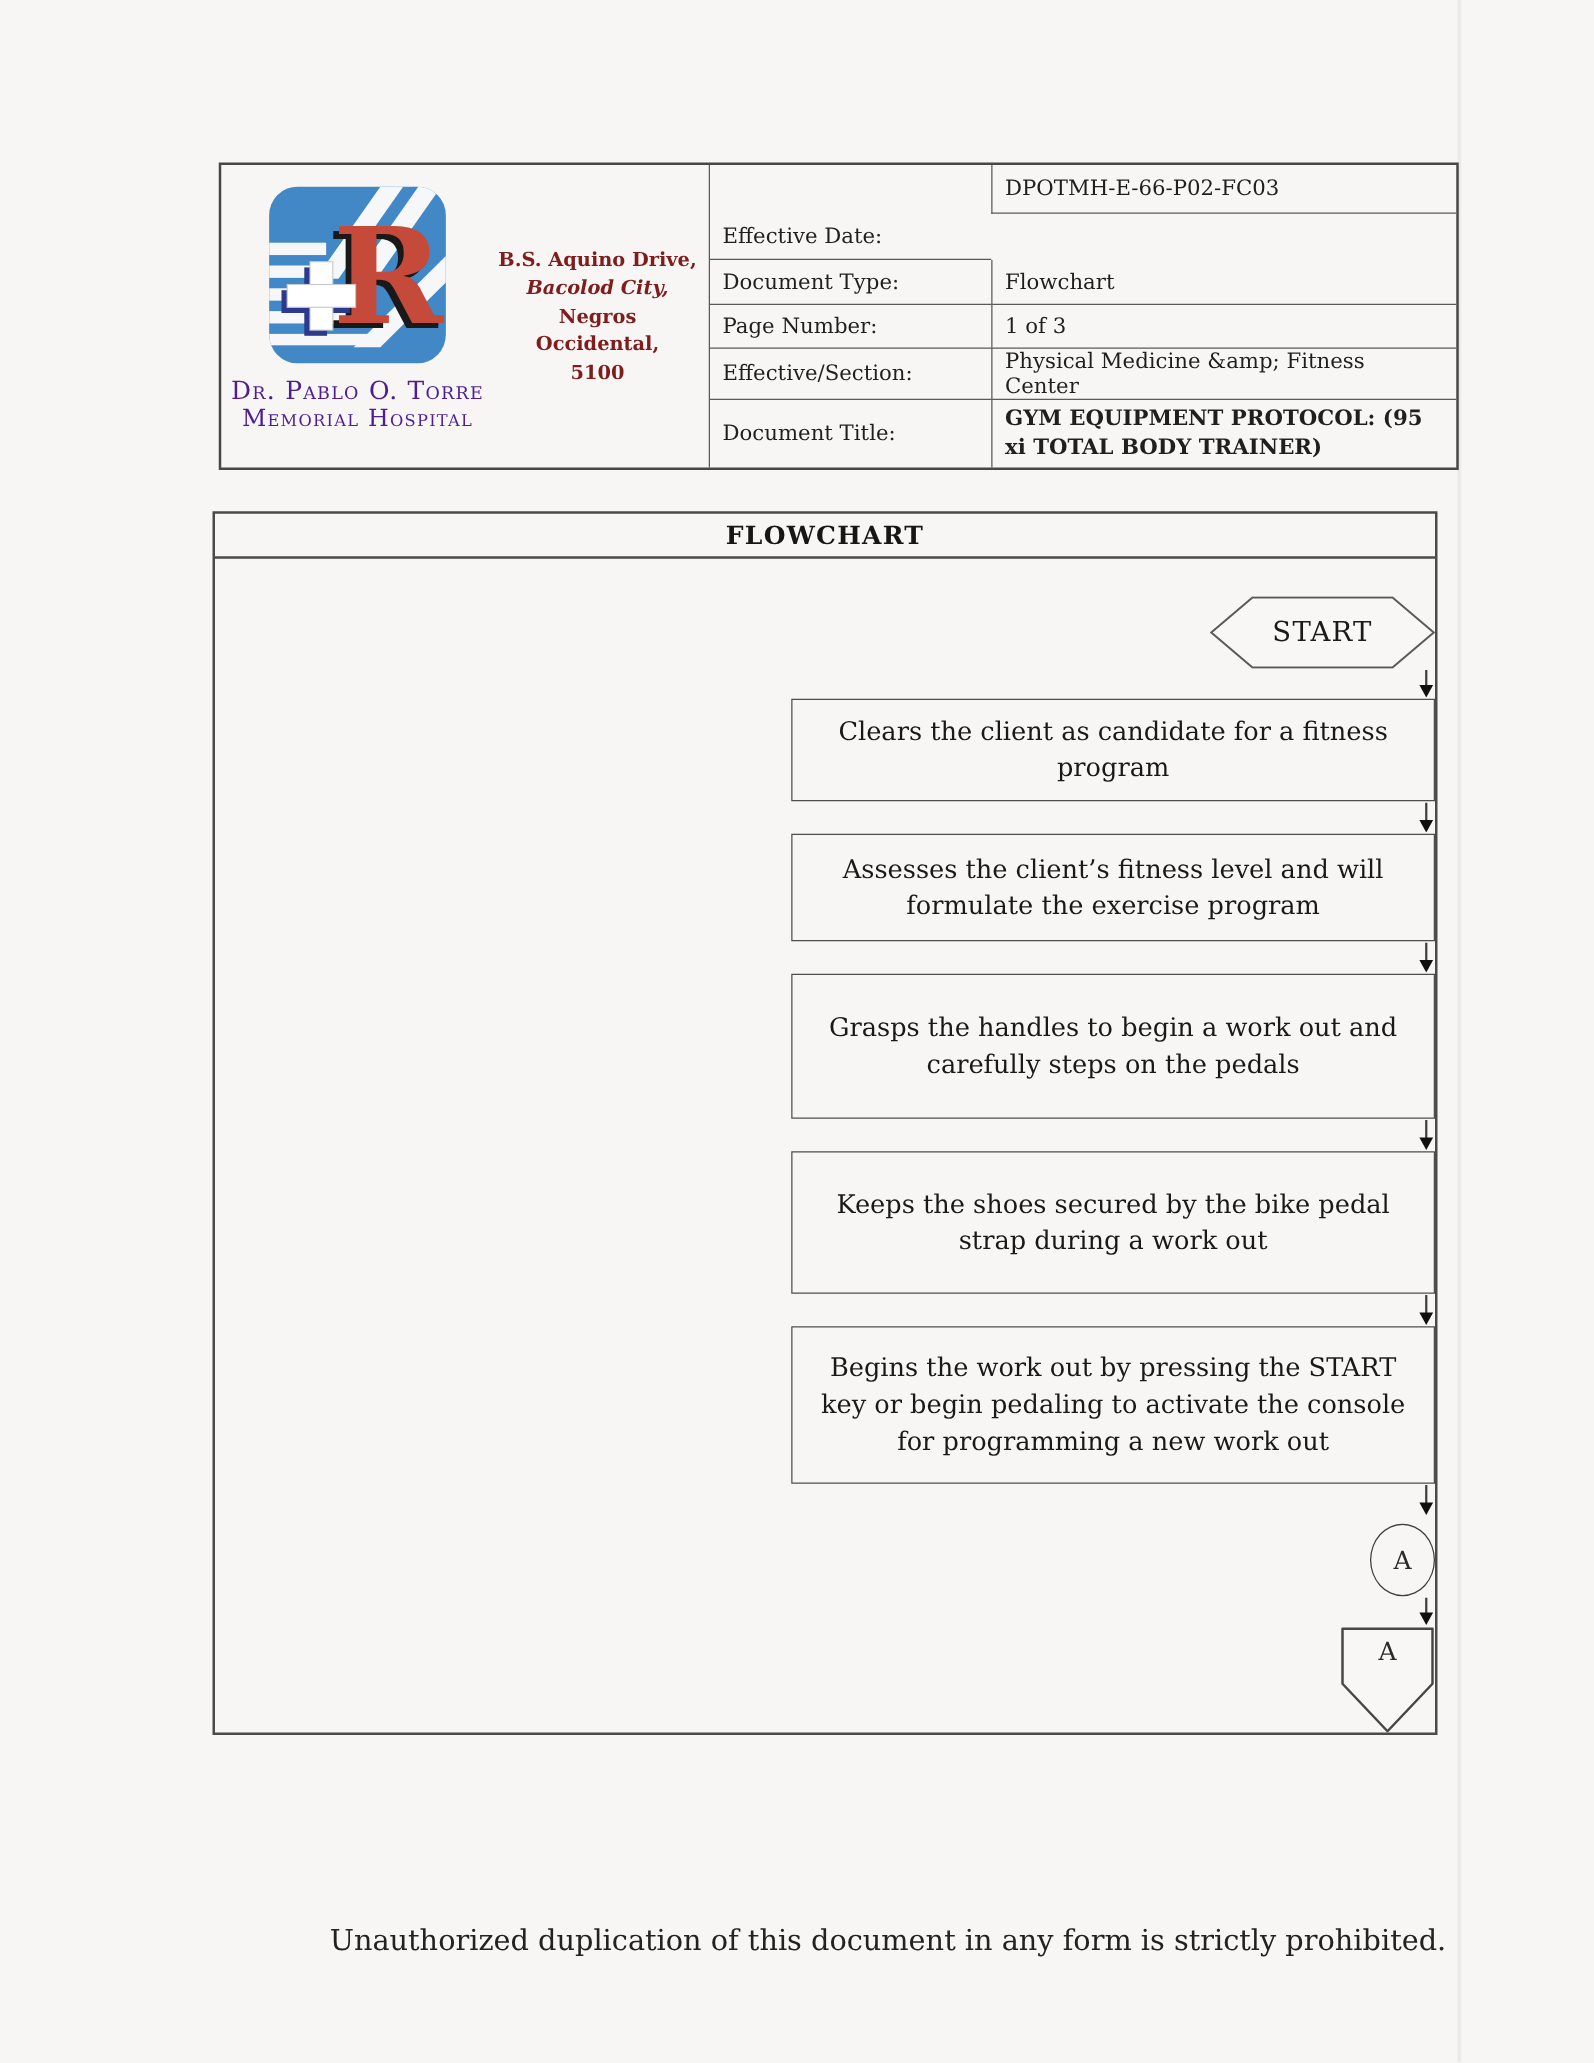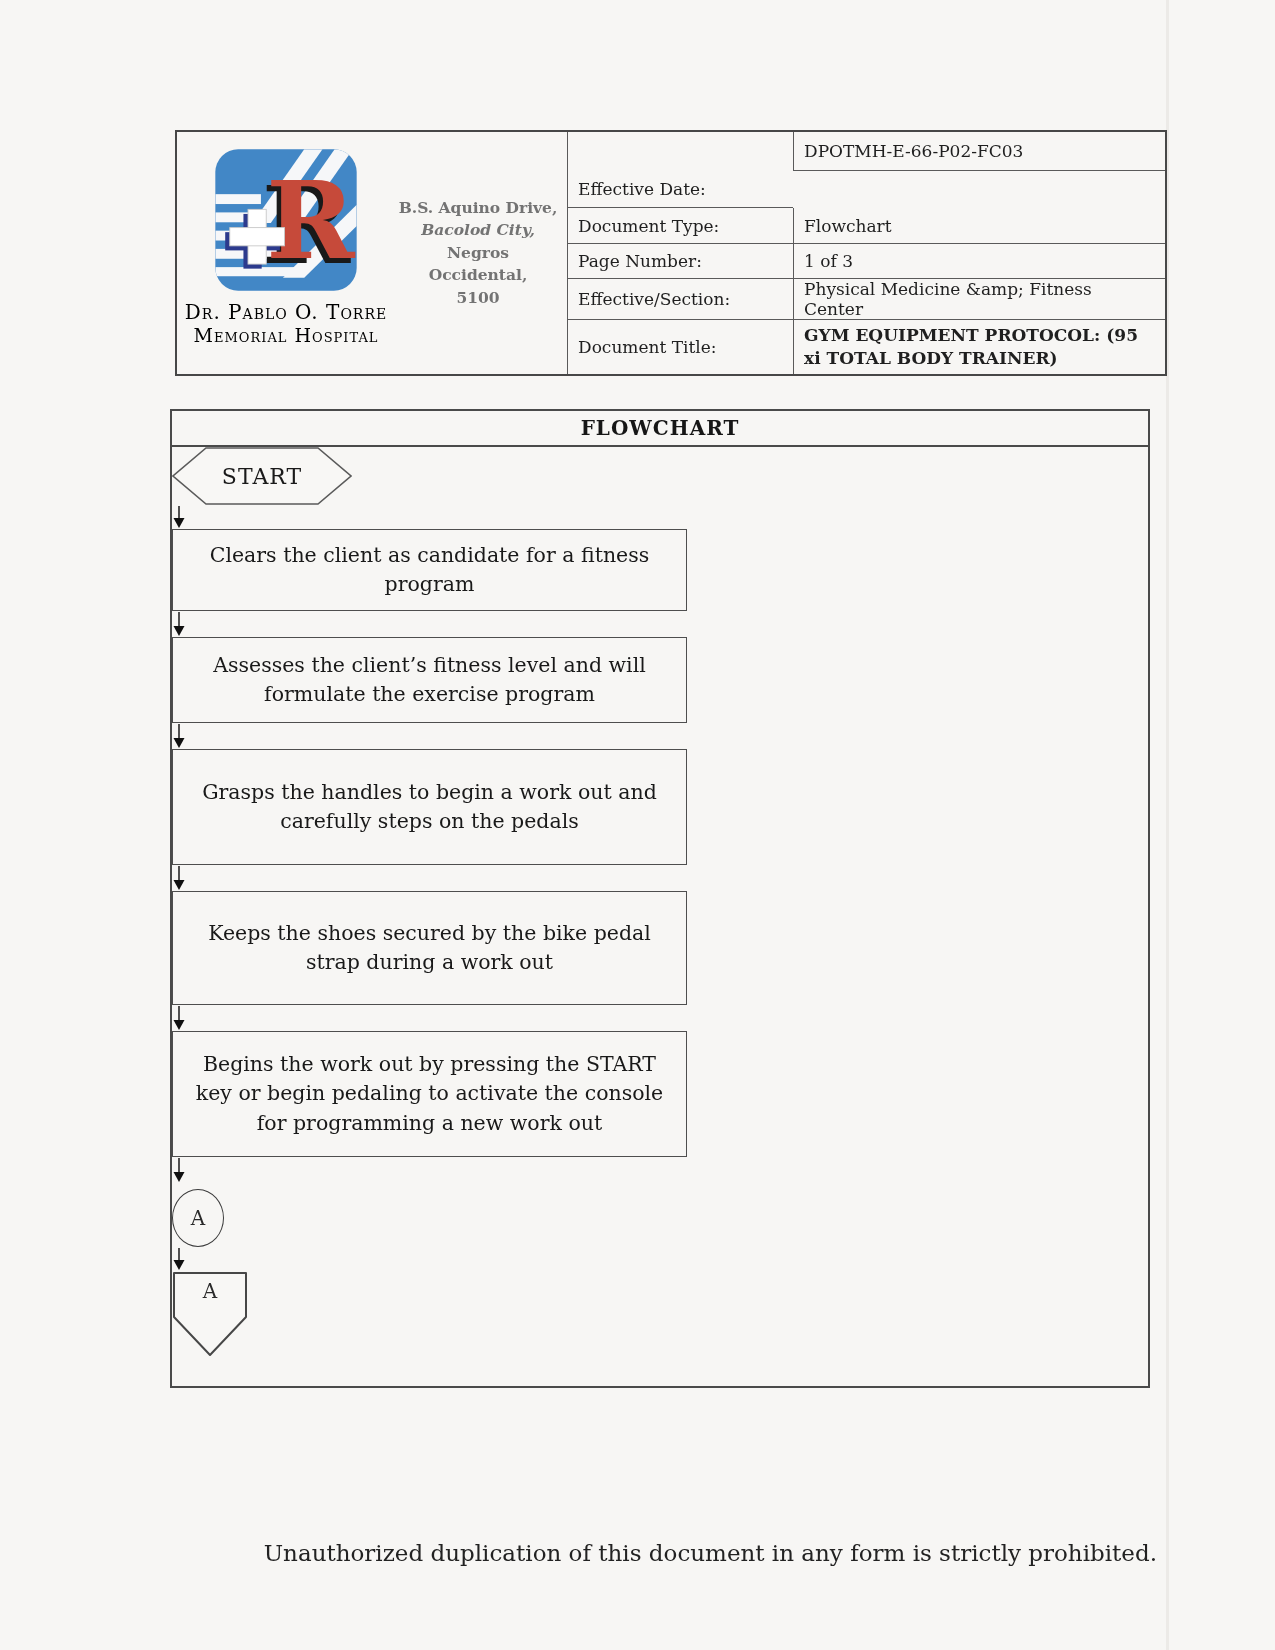--- a/index.html
+++ b/index.html
@@ -16,42 +16,42 @@
     position:absolute;left:175px;top:130px;width:988px;
     display:grid;
     grid-template-columns:391px 225px 372px;
     grid-template-rows:39px 37px 36px 35px 41px 54px;
     border:2px solid #474747;
     box-sizing:content-box;
   }
   .left-cell{grid-column:1;grid-row:1/7;border-right:1px solid #5a5a5a;display:flex;}
   .logo-col{width:218px;display:flex;flex-direction:column;align-items:center;padding-top:12px;}
   .addr-col{flex:1;display:flex;flex-direction:column;justify-content:center;align-items:center;
-            text-align:center;font-size:15.5px;font-weight:bold;line-height:1.45;color:#737373;padding-right:6px;}
+            text-align:center;font-size:15.5px;font-weight:bold;line-height:1.45;color:#7f1d1d;padding-right:6px;}
   .addr-col .it{font-style:italic;}
   .org-caption{margin-top:4px;text-align:center;font-variant:small-caps;letter-spacing:1px;
-               color:#000000;font-size:20px;line-height:1.22;}
+               color:#4c1d95;font-size:20px;line-height:1.22;}
   .org-caption .l2{font-size:19px;}
   .hcell{display:flex;align-items:center;padding:2px 10px;font-size:17px;
          border-bottom:1px solid #5a5a5a;box-sizing:border-box;}
   .hcell.lbl{grid-column:2;}
   .hcell.val{grid-column:3;border-left:1px solid #5a5a5a;}
   .hcell.noline{border-bottom:none;}
   .hcell.title-val{font-weight:bold;line-height:1.35;align-items:center;padding:4px 10px;}
 
   
   .fc-frame{
     position:absolute;left:170px;top:409px;width:980px;height:979px;
     border:2px solid #4a4a4a;box-sizing:border-box;
   }
   .fc-titleband{
     height:34px;border-bottom:2px solid #4a4a4a;display:flex;align-items:center;justify-content:center;
     font-weight:bold;font-size:20px;letter-spacing:1px;color:#161616;
   }
-  .fc-body{display:flex;flex-direction:column;align-items:flex-start;}
+  .fc-body{display:flex;flex-direction:column;align-items:flex-end;padding-top:30px;}
 
   .hexagon{position:relative;width:180px;height:58px;flex:none;}
   .hexagon svg{position:absolute;inset:0;}
   .hexagon .cap{position:absolute;inset:0;display:flex;align-items:center;justify-content:center;
                 font-size:22px;letter-spacing:1px;color:#1a1a1a;}
 
   .arrow{flex:none;margin:1px 0;line-height:0;}
 
   .step{
     width:515px;flex:none;border:1.6px solid #4e4e4e;box-sizing:border-box;

